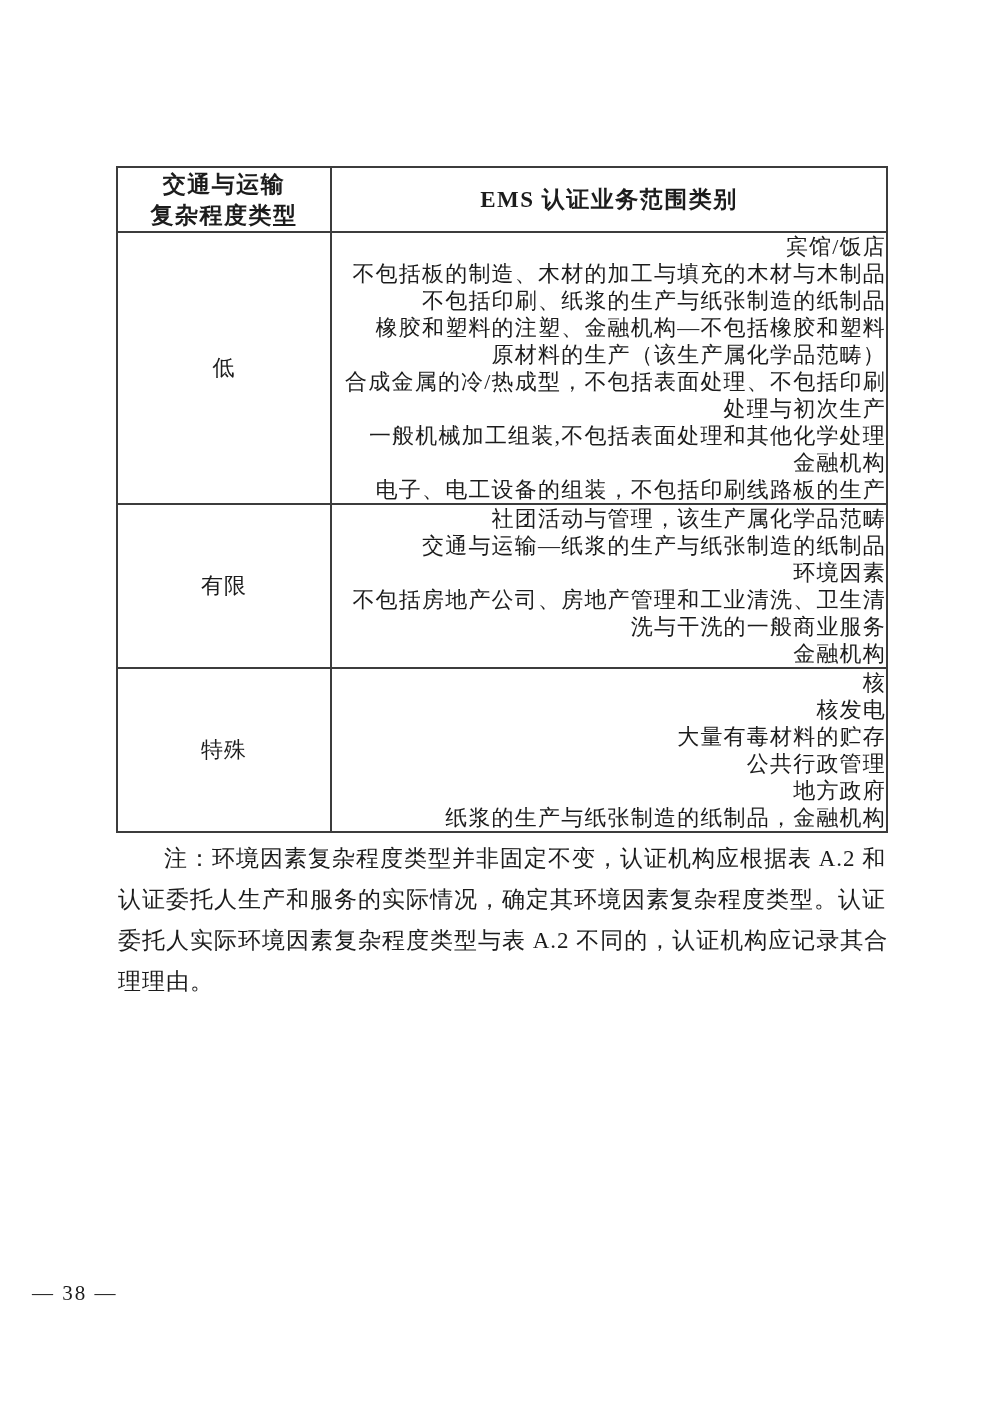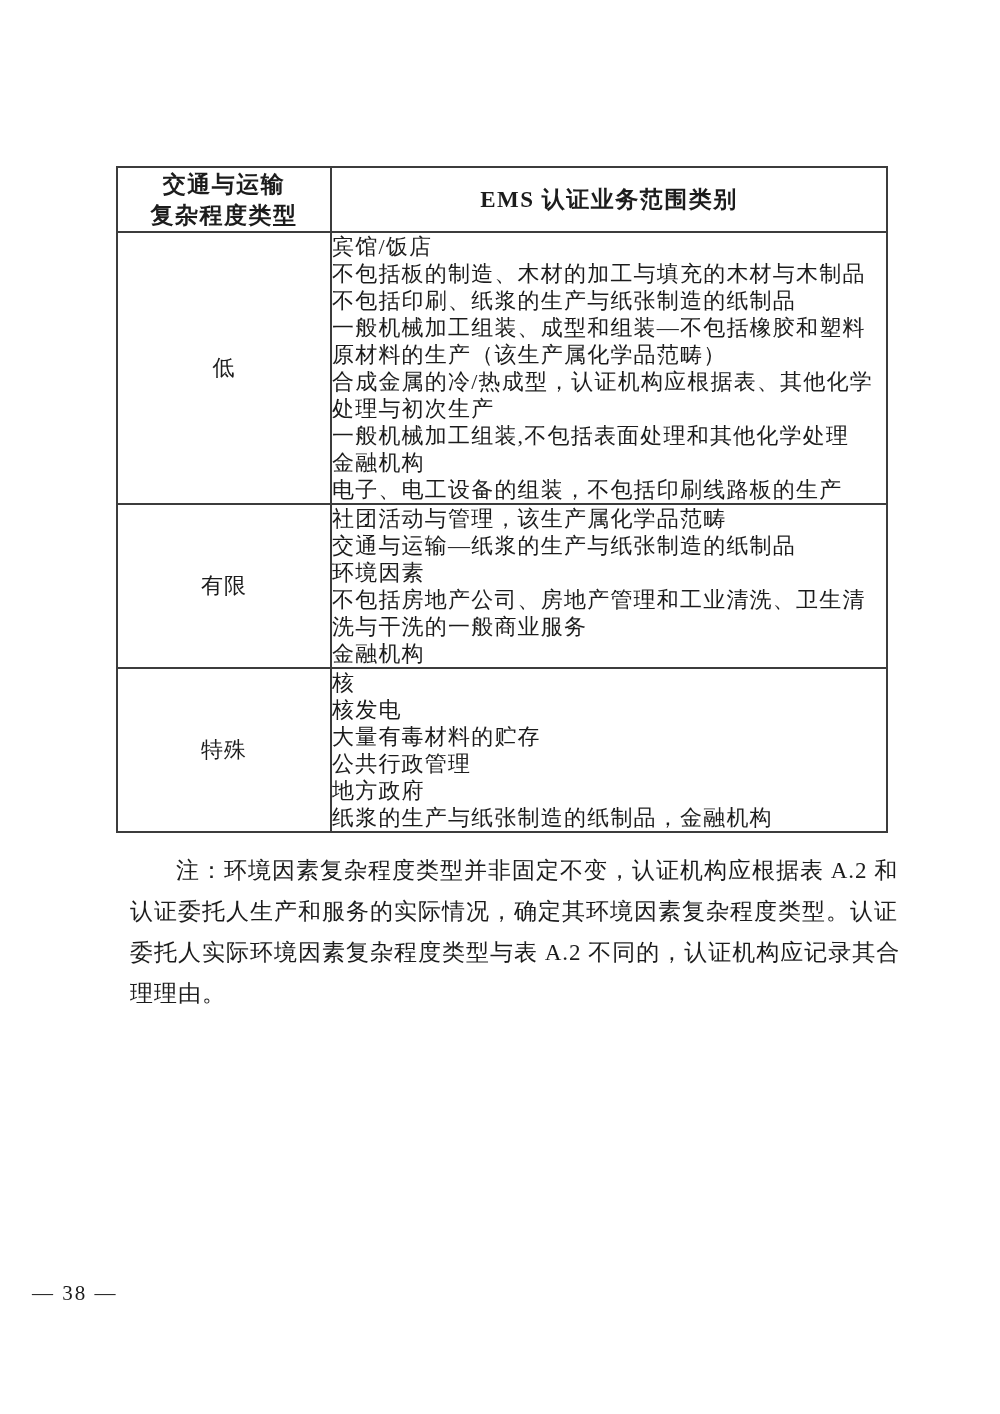--- a/index.html
+++ b/index.html
@@ -52,27 +52,28 @@
   }
   td.items-cell {
     vertical-align: top;
     padding: 2px 2px 2px 10px;
     font-size: 22px;
     letter-spacing: 1.2px;
   }
   .scope-item {
     white-space: pre-line;
     line-height: 27px;
+    text-align: right;
   }
   .note {
     position: absolute;
     left: 114px;
     top: 834px;
     width: 778px;
-    margin: 16px;
+    margin: 4px;
     font-size: 23px;
     line-height: 41px;
     letter-spacing: 1px;
     text-indent: 2em;
     white-space: pre-line;
     text-align: left;
   }
   .page-number {
     position: absolute;
     left: 0;
@@ -102,23 +103,23 @@
         <th class="head-cell">EMS 认证业务范围类别</th>
       </tr>
     </thead>
     <tbody>
   <tr>
     <td class="type-cell">低</td>
     <td class="items-cell">
             <div class="scope-item">宾馆/饭店</div>
             <div class="scope-item">不包括板的制造、木材的加工与填充的木材与木制品</div>
             <div class="scope-item">不包括印刷、纸浆的生产与纸张制造的纸制品</div>
-            <div class="scope-item">一般机械加工组装、成型和组装—不包括橡胶和塑料
+            <div class="scope-item">橡胶和塑料的注塑、金融机构—不包括橡胶和塑料
 原材料的生产（该生产属化学品范畴）</div>
-            <div class="scope-item">合成金属的冷/热成型，认证机构应根据表、其他化学
+            <div class="scope-item">合成金属的冷/热成型，不包括表面处理、不包括印刷
 处理与初次生产</div>
             <div class="scope-item">一般机械加工组装,不包括表面处理和其他化学处理</div>
             <div class="scope-item">金融机构</div>
             <div class="scope-item">电子、电工设备的组装，不包括印刷线路板的生产</div>
           </td>
   </tr>
 
   <tr>
     <td class="type-cell">有限</td>
     <td class="items-cell">

